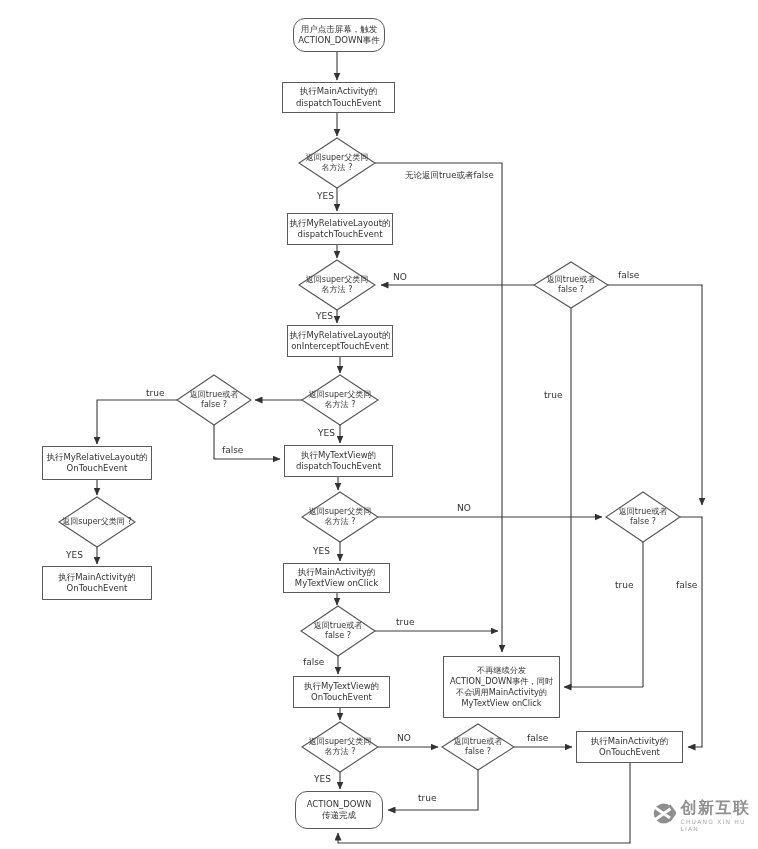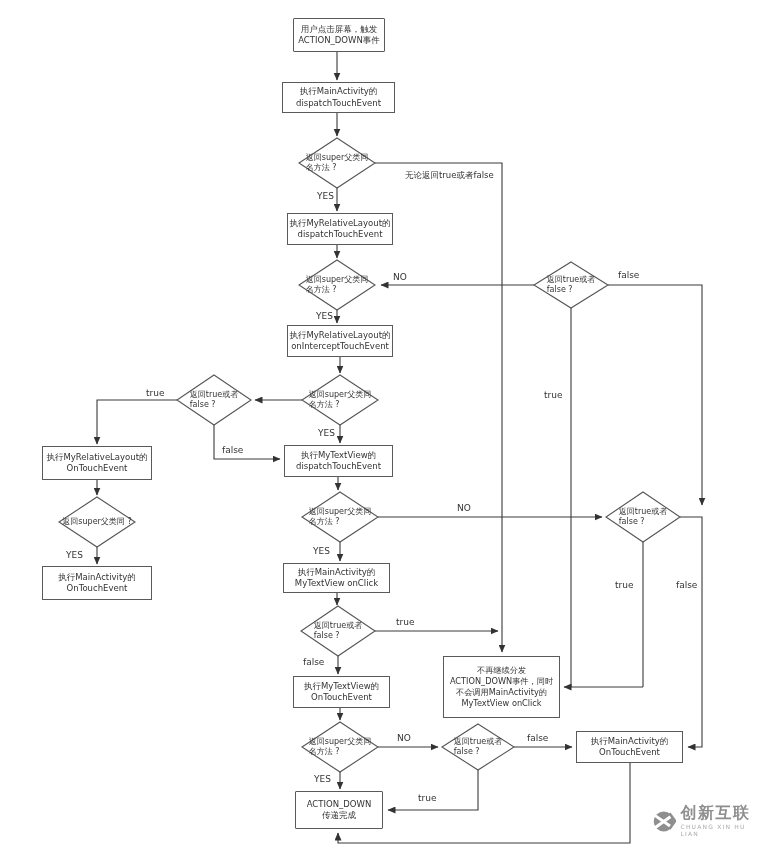--- a/index.html
+++ b/index.html
@@ -2,27 +2,27 @@
 <html><head>
 <meta charset="utf-8">
 <style>
   html,body{margin:0;padding:0;background:#fff;}
   .canvas{position:relative;width:758px;height:849px;background:#ffffff;overflow:hidden;
           font-family:"DejaVu Sans","Liberation Sans",sans-serif;border-bottom:1px solid #c9c9c9;}
   svg.wires{position:absolute;left:0;top:0;}
   .box{position:absolute;box-sizing:border-box;border:1px solid #5a5a5a;background:#fff;
        display:flex;flex-direction:column;justify-content:center;text-align:center;
        font-size:8.5px;color:#333;line-height:1.35;}
-  .rounded{border-radius:1px;}
+  .rounded{border-radius:12px;}
   .big{font-size:8.2px;}
   .ln{display:block;white-space:nowrap;}
-  .dtext{position:absolute;font-size:8px;color:#333;line-height:1.3;
+  .dtext{position:absolute;text-align:center;font-size:8px;color:#333;line-height:1.3;
          transform:translate(-50%,-50%);white-space:nowrap;}
   .elabel{position:absolute;font-size:9px;color:#333;white-space:nowrap;}
-  .logo{position:absolute;left:652px;top:800px;width:104px;height:42px;display:flex;align-items:center;}
+  .logo{position:absolute;left:652px;top:800px;width:104px;height:42px;display:flex;align-items:flex-start;}
   .logo-text{margin-left:5px;}
   .logo-name{font-size:16px;font-weight:bold;color:#8f8f8f;letter-spacing:1.5px;line-height:1;}
   .logo-sub{font-size:6px;color:#ababab;letter-spacing:1.2px;margin-top:2px;}
 </style>
 </head>
 <body>
 
 <div class="canvas">
 
   <svg class="wires" width="758" height="849">

